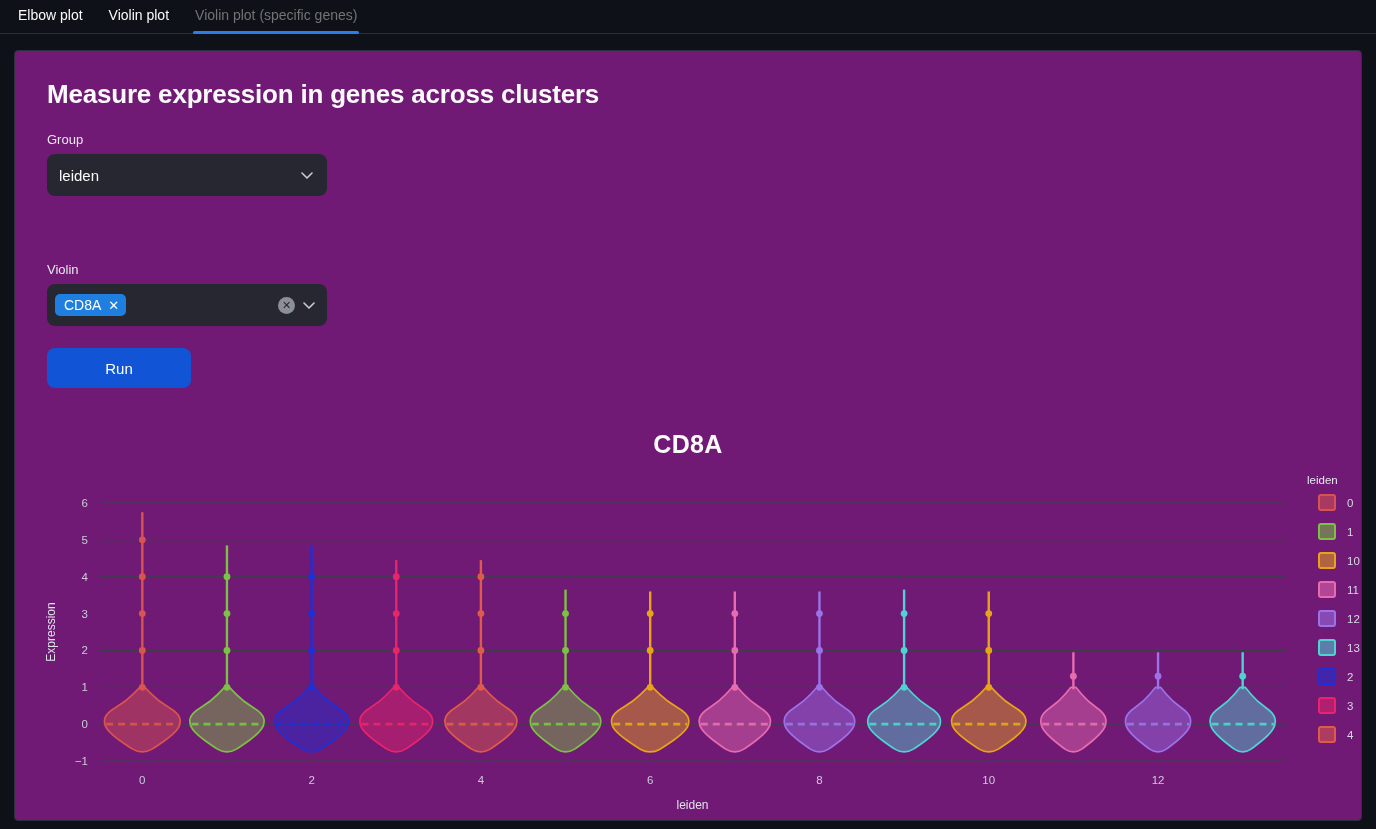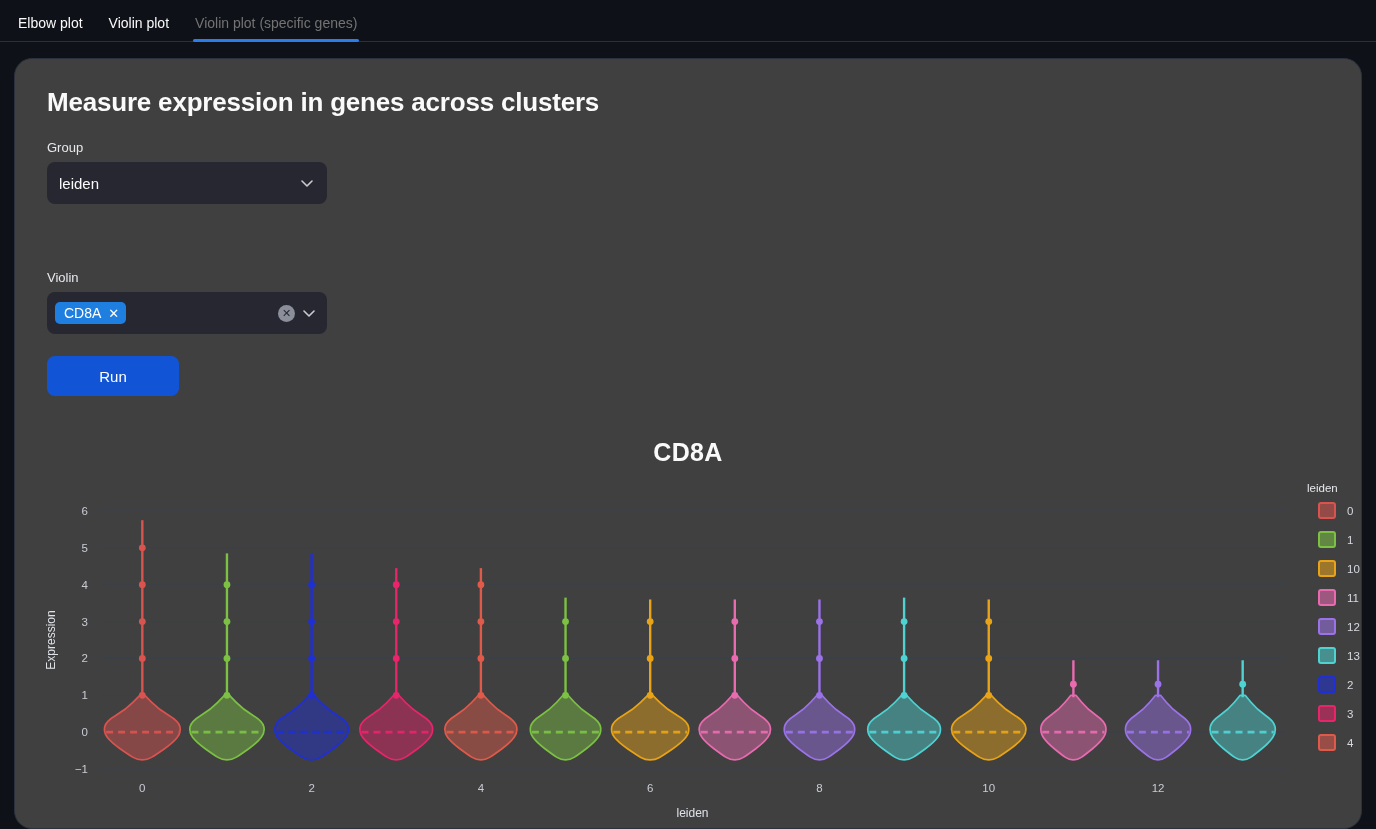--- a/index.html
+++ b/index.html
@@ -7,21 +7,21 @@
     width: 1376px; height: 829px;
     background: #0e1117;
     font-family: "Liberation Sans", sans-serif;
     color: #fafafa;
     overflow: hidden;
   }
 
   
   .tabbar {
     display: flex; align-items: flex-end;
-    height: 42px;
+    height: 34px;
     padding: 0 16px;
     border-bottom: 1px solid #2a2f3a;
     gap: 22px;
   }
   .tab {
     font-size: 14px;
     color: #fafafa;
     padding: 0 2px 11px 2px;
     cursor: pointer;
     position: relative;
@@ -35,22 +35,22 @@
     left: 0; right: 0; bottom: -1px;
     height: 3px;
     background: #2b7de9;
     border-radius: 2px;
   }
 
   
   .card {
     margin: 16px 14px;
     border: 1px solid #2b313c;
-    border-radius: 18px;
-    background: #404040;
+    border-radius: 4px;
+    background: #701a75;
     height: 771px;
     padding: 20px 18px 13px 18px;
     position: relative;
   }
   .card-title {
     font-size: 26px;
     font-weight: bold;
     letter-spacing: -0.2px;
     margin: 8px 0 0 14px;
   }
@@ -110,21 +110,21 @@
     background: #8b8f9a;
     color: #262730;
     font-size: 11px;
     display: flex; align-items: center; justify-content: center;
     cursor: pointer;
     flex: 0 0 auto;
     line-height: 1;
   }
   .run-btn {
     margin: 22px 0 0 14px;
-    width: 132px; height: 40px;
+    width: 144px; height: 40px;
     background: #1155d6;
     border: none;
     border-radius: 8px;
     color: #ffffff;
     font-size: 15px;
     font-family: inherit;
     cursor: pointer;
   }
 
   

